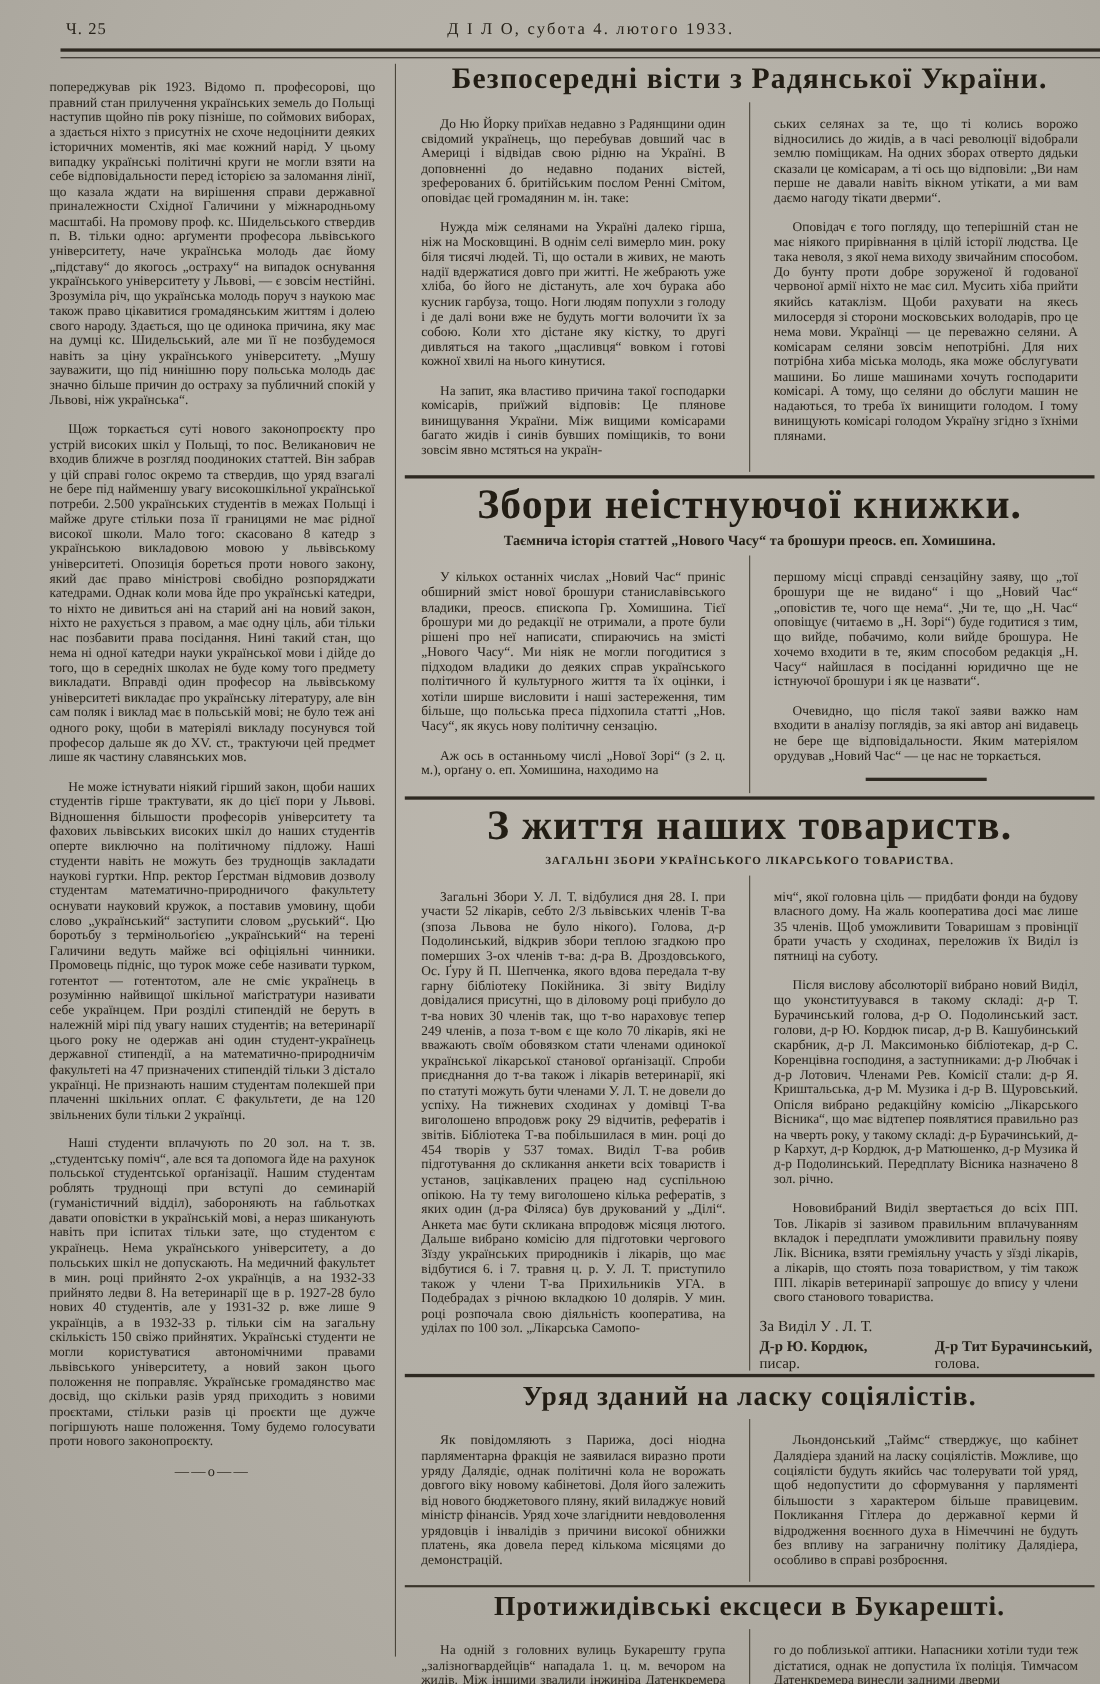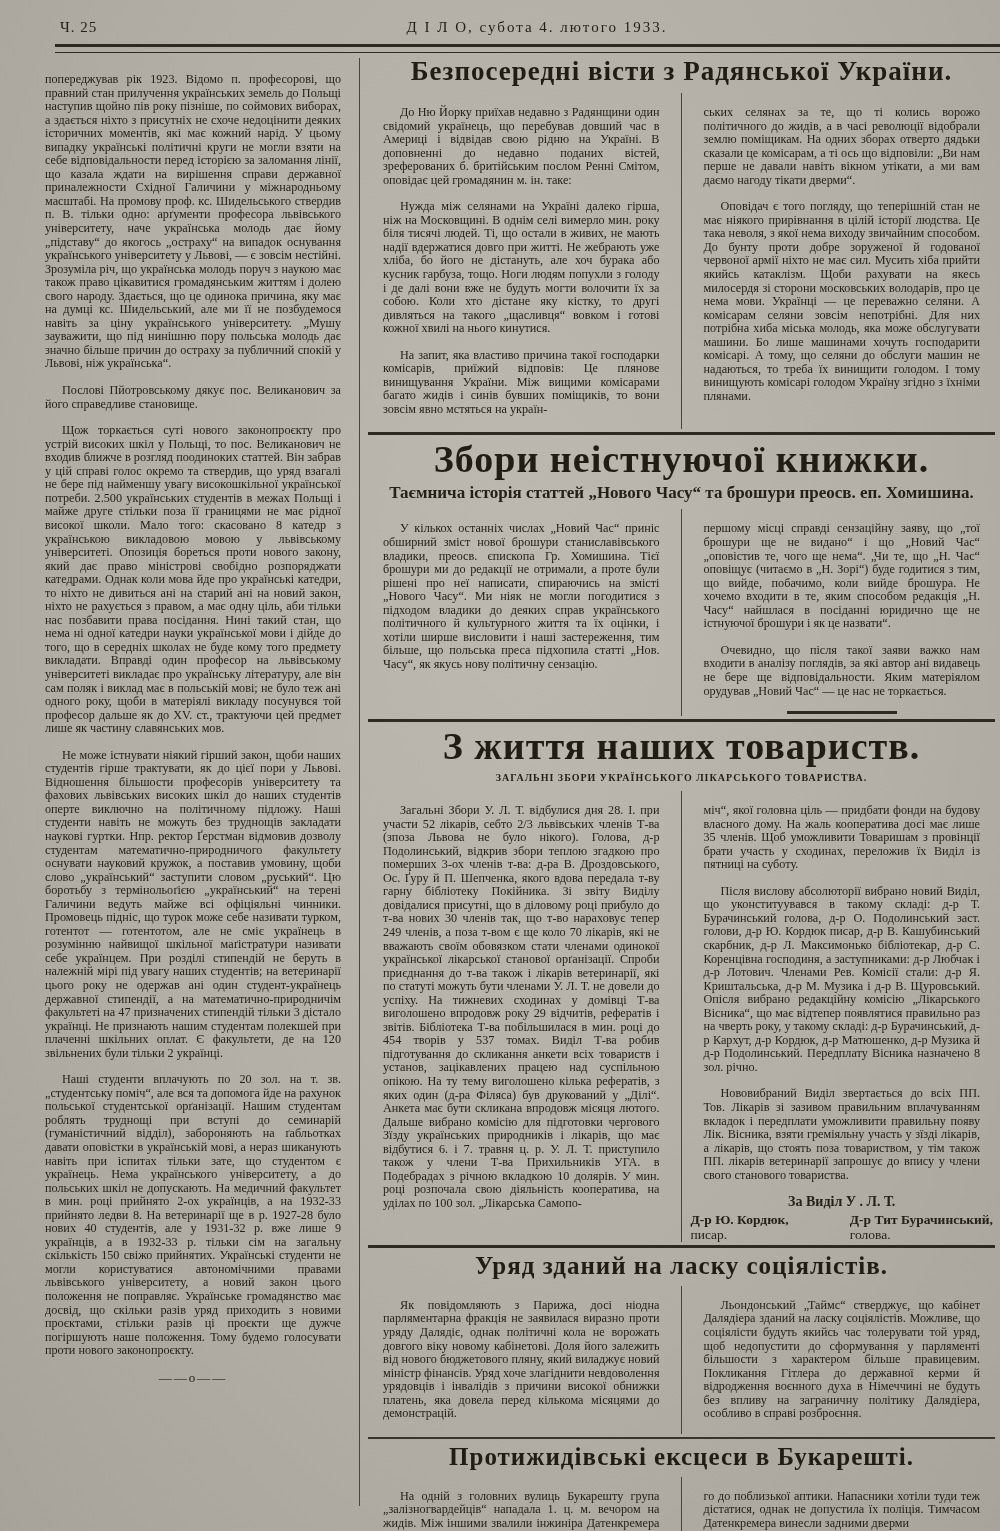--- a/index.html
+++ b/index.html
@@ -29,81 +29,81 @@
   .endmark{ text-align:center;margin-top:8px;letter-spacing:2px;font-size:13px;}
   
   .rightreg{position:absolute;left:368px;top:54px;width:627px;}
   .section{position:relative;}
   .sec-rule{height:0;border-top:3px solid #2e2921;margin:3px 0 2px 0;}
   .sec-rule.thin{border-top:2px solid #3a352b;}
   .headline{font-weight:bold;text-align:center;color:#221d14;}
   .hl-gothic{font-size:27px;letter-spacing:1px;margin:2px 0 6px 0;}
   .hl-big{font-size:38px;letter-spacing:1px;margin:0 0 2px 0;}
   .hl-mid{font-size:25px;letter-spacing:1px;margin:4px 0 6px 0;}
-  .subhead{font-weight:bold;text-align:center;font-size:17px;margin:0 0 6px 0;}
+  .subhead{font-weight:bold;text-align:center;font-size:13px;margin:0 0 6px 0;}
   .subhead.caps{font-size:10px;letter-spacing:1px;margin:4px 0 8px 0;}
   .cols{display:flex;align-items:stretch;}
   .col{flex:1 1 0;font-size:12.2px;line-height:13.55px;text-align:justify;padding:0 8px 0 2px;}
   .col.c2{border-left:1px solid #4a453a;padding:0 2px 0 9px;}
   .shortrule{width:110px;border-top:3px solid #2e2921;margin:6px auto 2px auto;}
   
-  .signoff{text-align:center;font-weight:bold;font-size:14px;margin:8px 0 4px 0;}
+  .signoff{text-align:left;font-weight:normal;font-size:14px;margin:8px 0 4px 0;}
   .sigrow{display:flex;justify-content:space-between;margin-top:4px;}
   .sig{text-align:left;font-size:13.5px;}
   .sig .name{font-weight:bold;}
   .sig .role{margin-top:2px;}
 </style>
 </head>
 <body>
 
 <div class="page">
 
   <div class="hdr">
     <span class="issue">Ч. 25</span>
     <span class="masthead">Д І Л О,  субота 4. лютого 1933.</span>
     <span class="pageno">3</span>
   </div>
   <div class="hdr-rule"></div>
 
   <div class="leftcol">
     <p class="np noind">попереджував рік 1923. Відомо п. професорові, що правний стан прилучення українських земель до Польщі наступив щойно пів року пізніше, по соймових виборах, а здається ніхто з присутніх не схоче недоцінити деяких історичних моментів, які має кожний нарід. У цьому випадку українські політичні круги не могли взяти на себе відповідальности перед історією за заломання лінії, що казала ждати на вирішення справи державної приналежности Східної Галичини у міжнародньому масштабі. На промову проф. кс. Шидельського ствердив п. В. тільки одно: арґументи професора львівського університету, наче українська молодь дає йому „підставу“ до якогось „остраху“ на випадок оснування українського університету у Львові, — є зовсім нестійні. Зрозуміла річ, що українська молодь поруч з наукою має також право цікавитися громадянським життям і долею свого народу. Здається, що це одинока причина, яку має на думці кс. Шидельський, але ми її не позбудемося навіть за ціну українського університету. „Мушу зауважити, що під нинішню пору польська молодь дає значно більше причин до остраху за публичний спокій у Львові, ніж українська“.</p>
-    <p class="np">Послові Пйотровському дякує пос. Великанович за його справедливе становище.</p>
     <p class="np">Щож торкається суті нового законопроєкту про устрій високих шкіл у Польщі, то пос. Великанович не входив ближче в розгляд поодиноких статтей. Він забрав у цій справі голос окремо та ствердив, що уряд взагалі не бере під найменшу увагу високошкільної української потреби. 2.500 українських студентів в межах Польщі і майже друге стільки поза її границями не має рідної високої школи. Мало того: скасовано 8 катедр з українською викладовою мовою у львівському університеті. Опозиція бореться проти нового закону, який дає право міністрові свобідно розпоряджати катедрами. Однак коли мова йде про українські катедри, то ніхто не дивиться ані на старий ані на новий закон, ніхто не рахується з правом, а має одну ціль, аби тільки нас позбавити права посідання. Нині такий стан, що нема ні одної катедри науки української мови і дійде до того, що в середніх школах не буде кому того предмету викладати. Вправді один професор на львівському університеті викладає про українську літературу, але він сам поляк і виклад має в польській мові; не було теж ані одного року, щоби в матеріялі викладу посунувся той професор дальше як до XV. ст., трактуючи цей предмет лише як частину славянських мов.</p>
     <p class="np">Не може істнувати ніякий гірший закон, щоби наших студентів гірше трактувати, як до цієї пори у Львові. Відношення більшости професорів університету та фахових львівських високих шкіл до наших студентів оперте виключно на політичному підложу. Наші студенти навіть не можуть без труднощів закладати наукові гуртки. Нпр. ректор Ґерстман відмовив дозволу студентам математично-природничого факультету оснувати науковий кружок, а поставив умовину, щоби слово „український“ заступити словом „руський“. Цю боротьбу з термінольоґією „український“ на терені Галичини ведуть майже всі офіціяльні чинники. Промовець підніс, що турок може себе називати турком, готентот — готентотом, але не сміє українець в розумінню найвищої шкільної маґістратури називати себе українцем. При розділі стипендій не беруть в належній мірі під увагу наших студентів; на ветеринарії цього року не одержав ані один студент-українець державної стипендії, а на математично-природничім факультеті на 47 призначених стипендій тільки 3 дістало українці. Не признають нашим студентам полекшей при плаченні шкільних оплат. Є факультети, де на 120 звільнених були тільки 2 українці.</p>
     <p class="np">Наші студенти вплачують по 20 зол. на т. зв. „студентську поміч“, але вся та допомога йде на рахунок польської студентської орґанізації. Нашим студентам роблять труднощі при вступі до семинарій (гуманістичний відділ), забороняють на ґабльотках давати оповістки в українській мові, а нераз шиканують навіть при іспитах тільки зате, що студентом є українець. Нема українського університету, а до польських шкіл не допускають. На медичний факультет в мин. році прийнято 2-ох українців, а на 1932-33 прийнято ледви 8. На ветеринарії ще в р. 1927-28 було нових 40 студентів, але у 1931-32 р. вже лише 9 українців, а в 1932-33 р. тільки сім на загальну скількість 150 свіжо прийнятих. Українські студенти не могли користуватися автономічними правами львівського університету, а новий закон цього положення не поправляє. Українське громадянство має досвід, що скільки разів уряд приходить з новими проєктами, стільки разів ці проєкти ще дужче погіршують наше положення. Тому будемо голосувати проти нового законопроєкту.</p>
     <div class="endmark">——о——</div>
   </div>
 
   <div class="vline-main"></div>
 
   <div class="rightreg">
 
     <div class="section">
       <div class="headline hl-gothic">Безпосередні вісти з Радянської України.</div>
       <div class="cols">
         <div class="col c1">
           <p class="np">До Ню Йорку приїхав недавно з Радянщини один свідомий українець, що перебував довший час в Америці і відвідав свою рідню на Україні. В доповненні до недавно поданих вістей, зреферованих б. бритійським послом Ренні Смітом, оповідає цей громадянин м. ін. таке:</p>
           <p class="np">Нужда між селянами на Україні далеко гірша, ніж на Московщині. В однім селі вимерло мин. року біля тисячі людей. Ті, що остали в живих, не мають надії вдержатися довго при житті. Не жебрають уже хліба, бо його не дістануть, але хоч бурака або кусник гарбуза, тощо. Ноги людям попухли з голоду і де далі вони вже не будуть могти волочити їх за собою. Коли хто дістане яку кістку, то другі дивляться на такого „щасливця“ вовком і готові кожної хвилі на нього кинутися.</p>
           <p class="np">На запит, яка властиво причина такої господарки комісарів, приїжий відповів: Це плянове винищування України. Між вищими комісарами багато жидів і синів бувших поміщиків, то вони зовсім явно мстяться на україн-</p>
         </div>
         <div class="col c2">
-          <p class="np noind">ських селянах за те, що ті колись ворожо політичного до жидів, а в часі революції відобрали землю поміщикам. На одних зборах отверто дядьки сказали це комісарам, а ті ось що відповіли: „Ви нам перше не давали навіть вікном утікати, а ми вам даємо нагоду тікати дверми“.</p>
+          <p class="np noind">ських селянах за те, що ті колись ворожо відносились до жидів, а в часі революції відобрали землю поміщикам. На одних зборах отверто дядьки сказали це комісарам, а ті ось що відповіли: „Ви нам перше не давали навіть вікном утікати, а ми вам даємо нагоду тікати дверми“.</p>
           <p class="np">Оповідач є того погляду, що теперішній стан не має ніякого прирівнання в цілій історії людства. Це така неволя, з якої нема виходу звичайним способом. До бунту проти добре зоруженої й годованої червоної армії ніхто не має сил. Мусить хіба прийти якийсь катаклізм. Щоби рахувати на якесь милосердя зі сторони московських володарів, про це нема мови. Українці — це переважно селяни. А комісарам селяни зовсім непотрібні. Для них потрібна хиба міська молодь, яка може обслугувати машини. Бо лише машинами хочуть господарити комісарі. А тому, що селяни до обслуги машин не надаються, то треба їх винищити голодом. І тому винищують комісарі голодом Україну згідно з їхніми плянами.</p>
         </div>
       </div>
     </div>
 
     <div class="sec-rule"></div>
 
     <div class="section">
       <div class="headline hl-big">Збори неістнуючої книжки.</div>
       <div class="subhead">Таємнича історія статтей „Нового Часу“ та брошури преосв. еп. Хомишина.</div>
       <div class="cols">
         <div class="col c1">
           <p class="np">У кількох останніх числах „Новий Час“ приніс обширний зміст нової брошури станиславівського владики, преосв. єпископа Гр. Хомишина. Тієї брошури ми до редакції не отримали, а проте були рішені про неї написати, спираючись на змісті „Нового Часу“. Ми ніяк не могли погодитися з підходом владики до деяких справ українського політичного й культурного життя та їх оцінки, і хотіли ширше висловити і наші застереження, тим більше, що польська преса підхопила статті „Нов. Часу“, як якусь нову політичну сензацію.</p>
+          <p class="np">Аж ось в останньому числі „Нової Зорі“ (з 2. ц. м.), орґану о. еп. Хомишина, находимо на</p>
         </div>
         <div class="col c2">
           <p class="np noind">першому місці справді сензаційну заяву, що „тої брошури ще не видано“ і що „Новий Час“ „оповістив те, чого ще нема“. „Чи те, що „Н. Час“ оповіщує (читаємо в „Н. Зорі“) буде годитися з тим, що вийде, побачимо, коли вийде брошура. Не хочемо входити в те, яким способом редакція „Н. Часу“ найшлася в посіданні юридично ще не істнуючої брошури і як це назвати“.</p>
           <p class="np">Очевидно, що після такої заяви важко нам входити в аналізу поглядів, за які автор ані видавець не бере ще відповідальности. Яким матеріялом орудував „Новий Час“ — це нас не торкається.</p>
           <div class="shortrule"></div>
         </div>
       </div>
     </div>
 
     <div class="sec-rule"></div>

